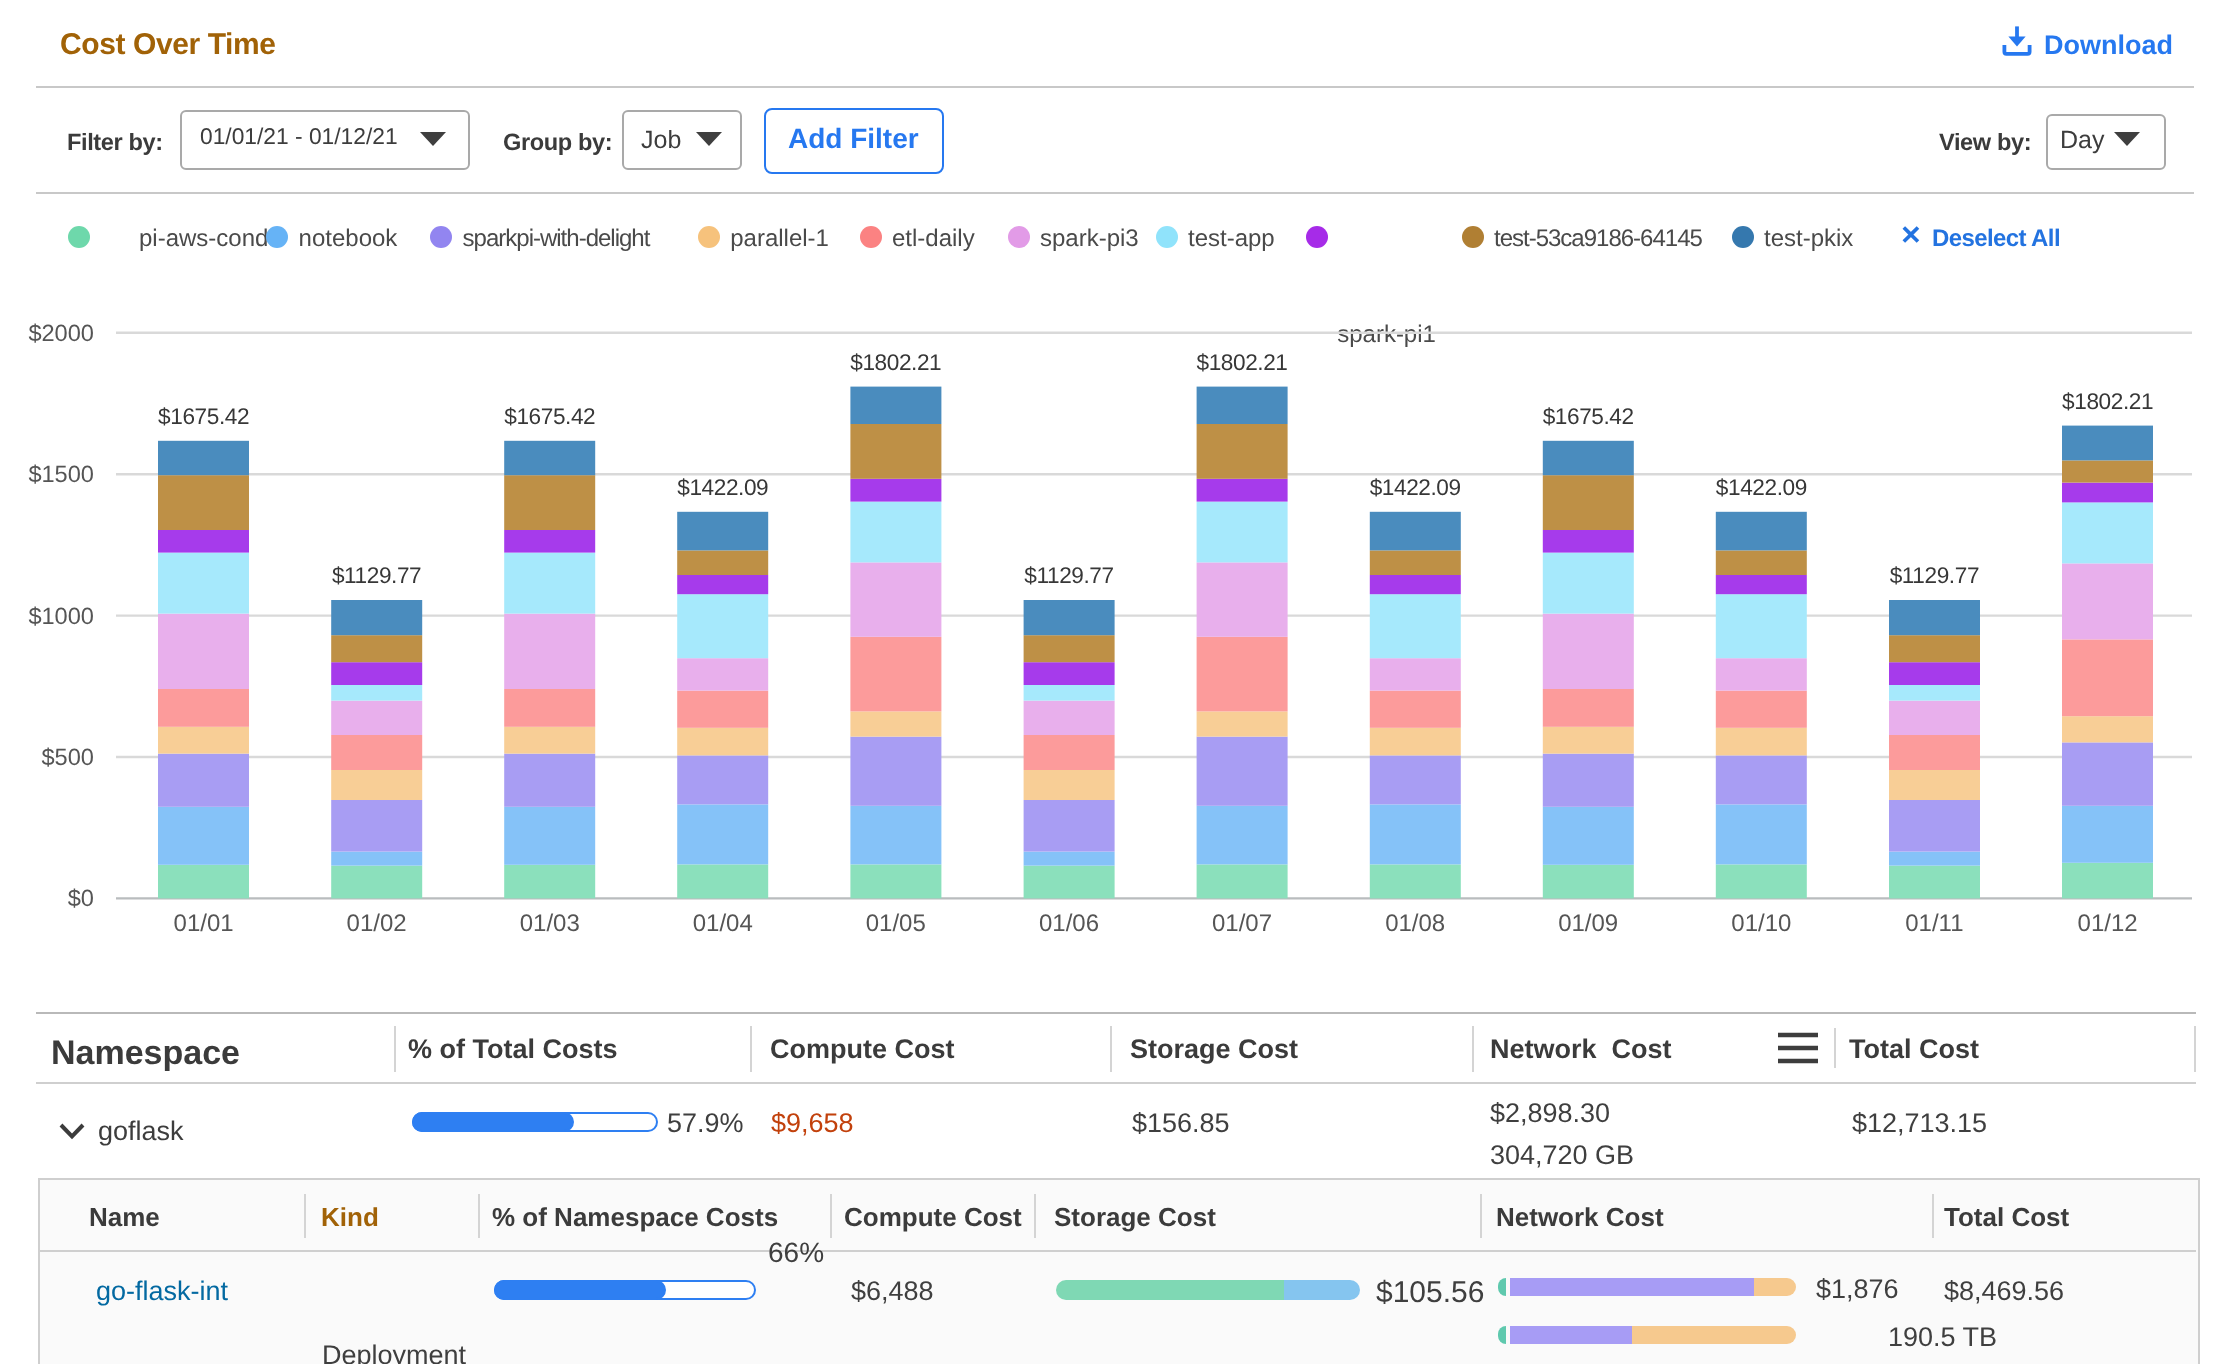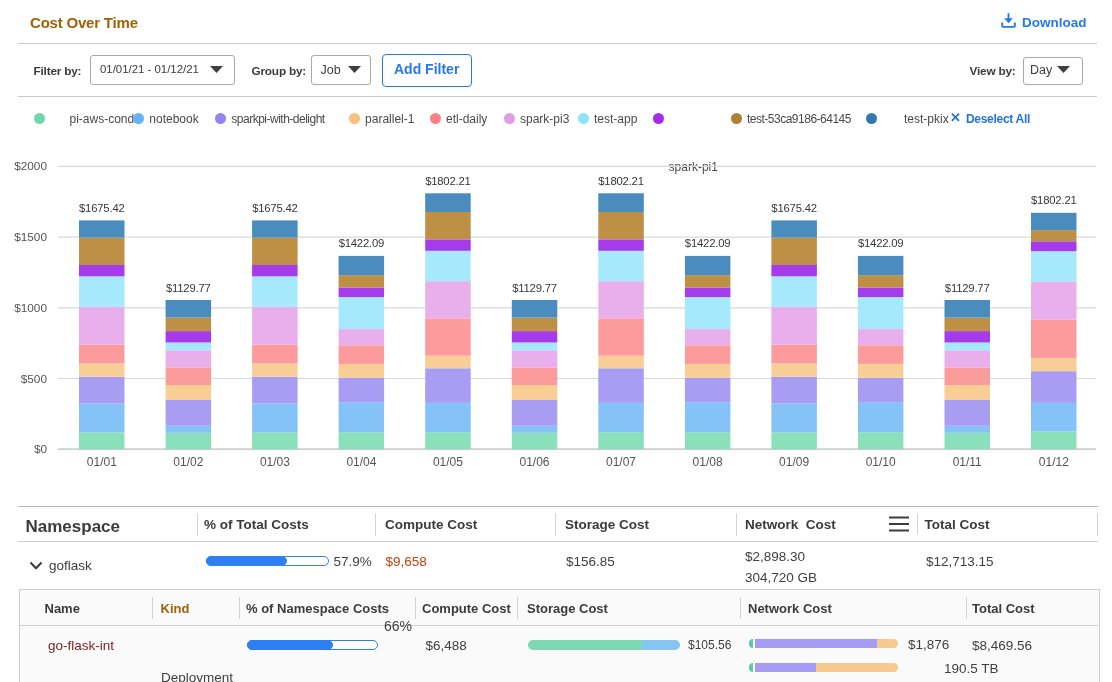--- a/index.html
+++ b/index.html
@@ -59,21 +59,21 @@
 <div class="abs" style="left:446px;top:111.5px;font-size:12px;color:#4a4a4a;">etl-daily</div>
 <div class="abs" style="left:504px;top:113px;width:11px;height:11px;border-radius:50%;background:#E29BE7"></div>
 <div class="abs" style="left:520px;top:111.5px;font-size:12px;color:#4a4a4a;">spark-pi3</div>
 <div class="abs" style="left:578px;top:113px;width:11px;height:11px;border-radius:50%;background:#90E3FB"></div>
 <div class="abs" style="left:594px;top:111.5px;font-size:12px;color:#4a4a4a;">test-app</div>
 <div class="abs" style="left:652.6px;top:113px;width:11px;height:11px;border-radius:50%;background:#A62BE8"></div>
 <div class="abs" style="left:668.6px;top:111.5px;font-size:12px;color:#4a4a4a;margin-top:48px;">spark-pi1</div>
 <div class="abs" style="left:731px;top:113px;width:11px;height:11px;border-radius:50%;background:#B07F33"></div>
 <div class="abs" style="left:747px;top:111.5px;font-size:12px;letter-spacing:-0.5px;color:#4a4a4a;">test-53ca9186-64145</div>
 <div class="abs" style="left:866px;top:113px;width:11px;height:11px;border-radius:50%;background:#3578AE"></div>
-<div class="abs" style="left:882px;top:111.5px;font-size:12px;color:#4a4a4a;margin-left:22px;">test-pkix</div>
+<div class="abs" style="left:882px;top:111.5px;font-size:12px;color:#4a4a4a;">test-pkix</div>
 <div class="abs" style="left:950px;top:110px;font-size:13px;font-weight:bold;color:#2373e0;">✕</div>
 <div class="abs" style="left:966px;top:111.5px;font-size:12px;font-weight:bold;letter-spacing:-0.3px;color:#2373e0;">Deselect All</div>
 
 <svg style="position:absolute;left:0;top:0" width="1112" height="500" font-family="Liberation Sans, sans-serif">
     <line x1="58" y1="449.2" x2="1096" y2="449.2" stroke="#b9bcbe" stroke-width="1.2"></line>
     <text x="47" y="453.2" text-anchor="end" font-size="11.8" fill="#555">$0</text>
     <line x1="58" y1="378.5" x2="1096" y2="378.5" stroke="#d9d9d9" stroke-width="1.2"></line>
     <text x="47" y="382.5" text-anchor="end" font-size="11.8" fill="#555">$500</text>
     <line x1="58" y1="307.8" x2="1096" y2="307.8" stroke="#d9d9d9" stroke-width="1.2"></line>
     <text x="47" y="311.8" text-anchor="end" font-size="11.8" fill="#555">$1000</text>
@@ -267,29 +267,29 @@
 <div class="abs bold" style="left:527px;top:601px;font-size:13px;color:#3b3b3b;">Storage Cost</div>
 <div class="abs bold" style="left:748px;top:601px;font-size:13px;color:#3b3b3b;">Network Cost</div>
 <div class="abs bold" style="left:972px;top:601px;font-size:13px;color:#3b3b3b;">Total Cost</div>
 <div class="vsep" style="left:152px;top:597px;height:22px;"></div>
 <div class="vsep" style="left:239px;top:597px;height:22px;"></div>
 <div class="vsep" style="left:415px;top:597px;height:22px;"></div>
 <div class="vsep" style="left:517px;top:597px;height:22px;"></div>
 <div class="vsep" style="left:740px;top:597px;height:22px;"></div>
 <div class="vsep" style="left:965.5px;top:597px;height:22px;"></div>
 
-<div class="abs" style="left:48px;top:637.5px;font-size:13.5px;color:#7f1d1d;">go-flask-int</div>
+<div class="abs" style="left:48px;top:637.5px;font-size:13.5px;color:#0369a1;">go-flask-int</div>
 <div class="abs" style="left:161px;top:637.5px;font-size:13.5px;color:#3f3f3f;margin-top:32px;">Deployment</div>
 <div class="pill" style="left:247px;top:640px;width:129px;height:7.5px;border:1px solid #2e7ff2;background:#fff;"></div>
 <div class="pill" style="left:247px;top:640px;width:84px;height:7.5px;background:#2e7ff2;border:1px solid #2e7ff2;"></div>
 <div class="abs" style="left:384px;top:618px;font-size:14px;color:#3f3f3f;">66%</div>
 <div class="abs" style="left:425.5px;top:637.5px;font-size:13.5px;color:#3f3f3f;">$6,488</div>
 <div class="pill" style="left:527.5px;top:639.5px;width:114.5px;height:10px;background:#7fd8b4;border-radius:99px 0 0 99px;"></div>
 <div class="abs" style="left:642px;top:639.5px;width:37.5px;height:10px;background:#85c5ef;border-radius:0 99px 99px 0;"></div>
-<div class="abs" style="left:688px;top:637.5px;font-size:12px;color:#3f3f3f;">$105.56</div>
+<div class="abs" style="left:688px;top:637.5px;font-size:15px;color:#3f3f3f;">$105.56</div>
 <div class="pill" style="left:748.8px;top:639px;width:4.7px;height:9px;background:#5fc9ae;border-radius:99px 0 0 99px;"></div>
 <div class="abs" style="left:755px;top:639px;width:121.5px;height:9px;background:#a79cf5;"></div>
 <div class="abs" style="left:876.5px;top:639px;width:21.5px;height:9px;background:#f6c98e;border-radius:0 99px 99px 0;"></div>
 <div class="abs" style="left:908px;top:636.5px;font-size:13.5px;color:#3f3f3f;">$1,876</div>
 <div class="pill" style="left:748.8px;top:663px;width:4.7px;height:9px;background:#5fc9ae;border-radius:99px 0 0 99px;"></div>
 <div class="abs" style="left:755px;top:663px;width:60.5px;height:9px;background:#a79cf5;"></div>
 <div class="abs" style="left:815.5px;top:663px;width:82.5px;height:9px;background:#f6c98e;border-radius:0 99px 99px 0;"></div>
 <div class="abs" style="left:908px;top:660.5px;font-size:13.5px;color:#3f3f3f;margin-left:36px;">190.5 TB</div>
 <div class="abs" style="left:972px;top:637.5px;font-size:13.5px;color:#3f3f3f;">$8,469.56</div>
 

